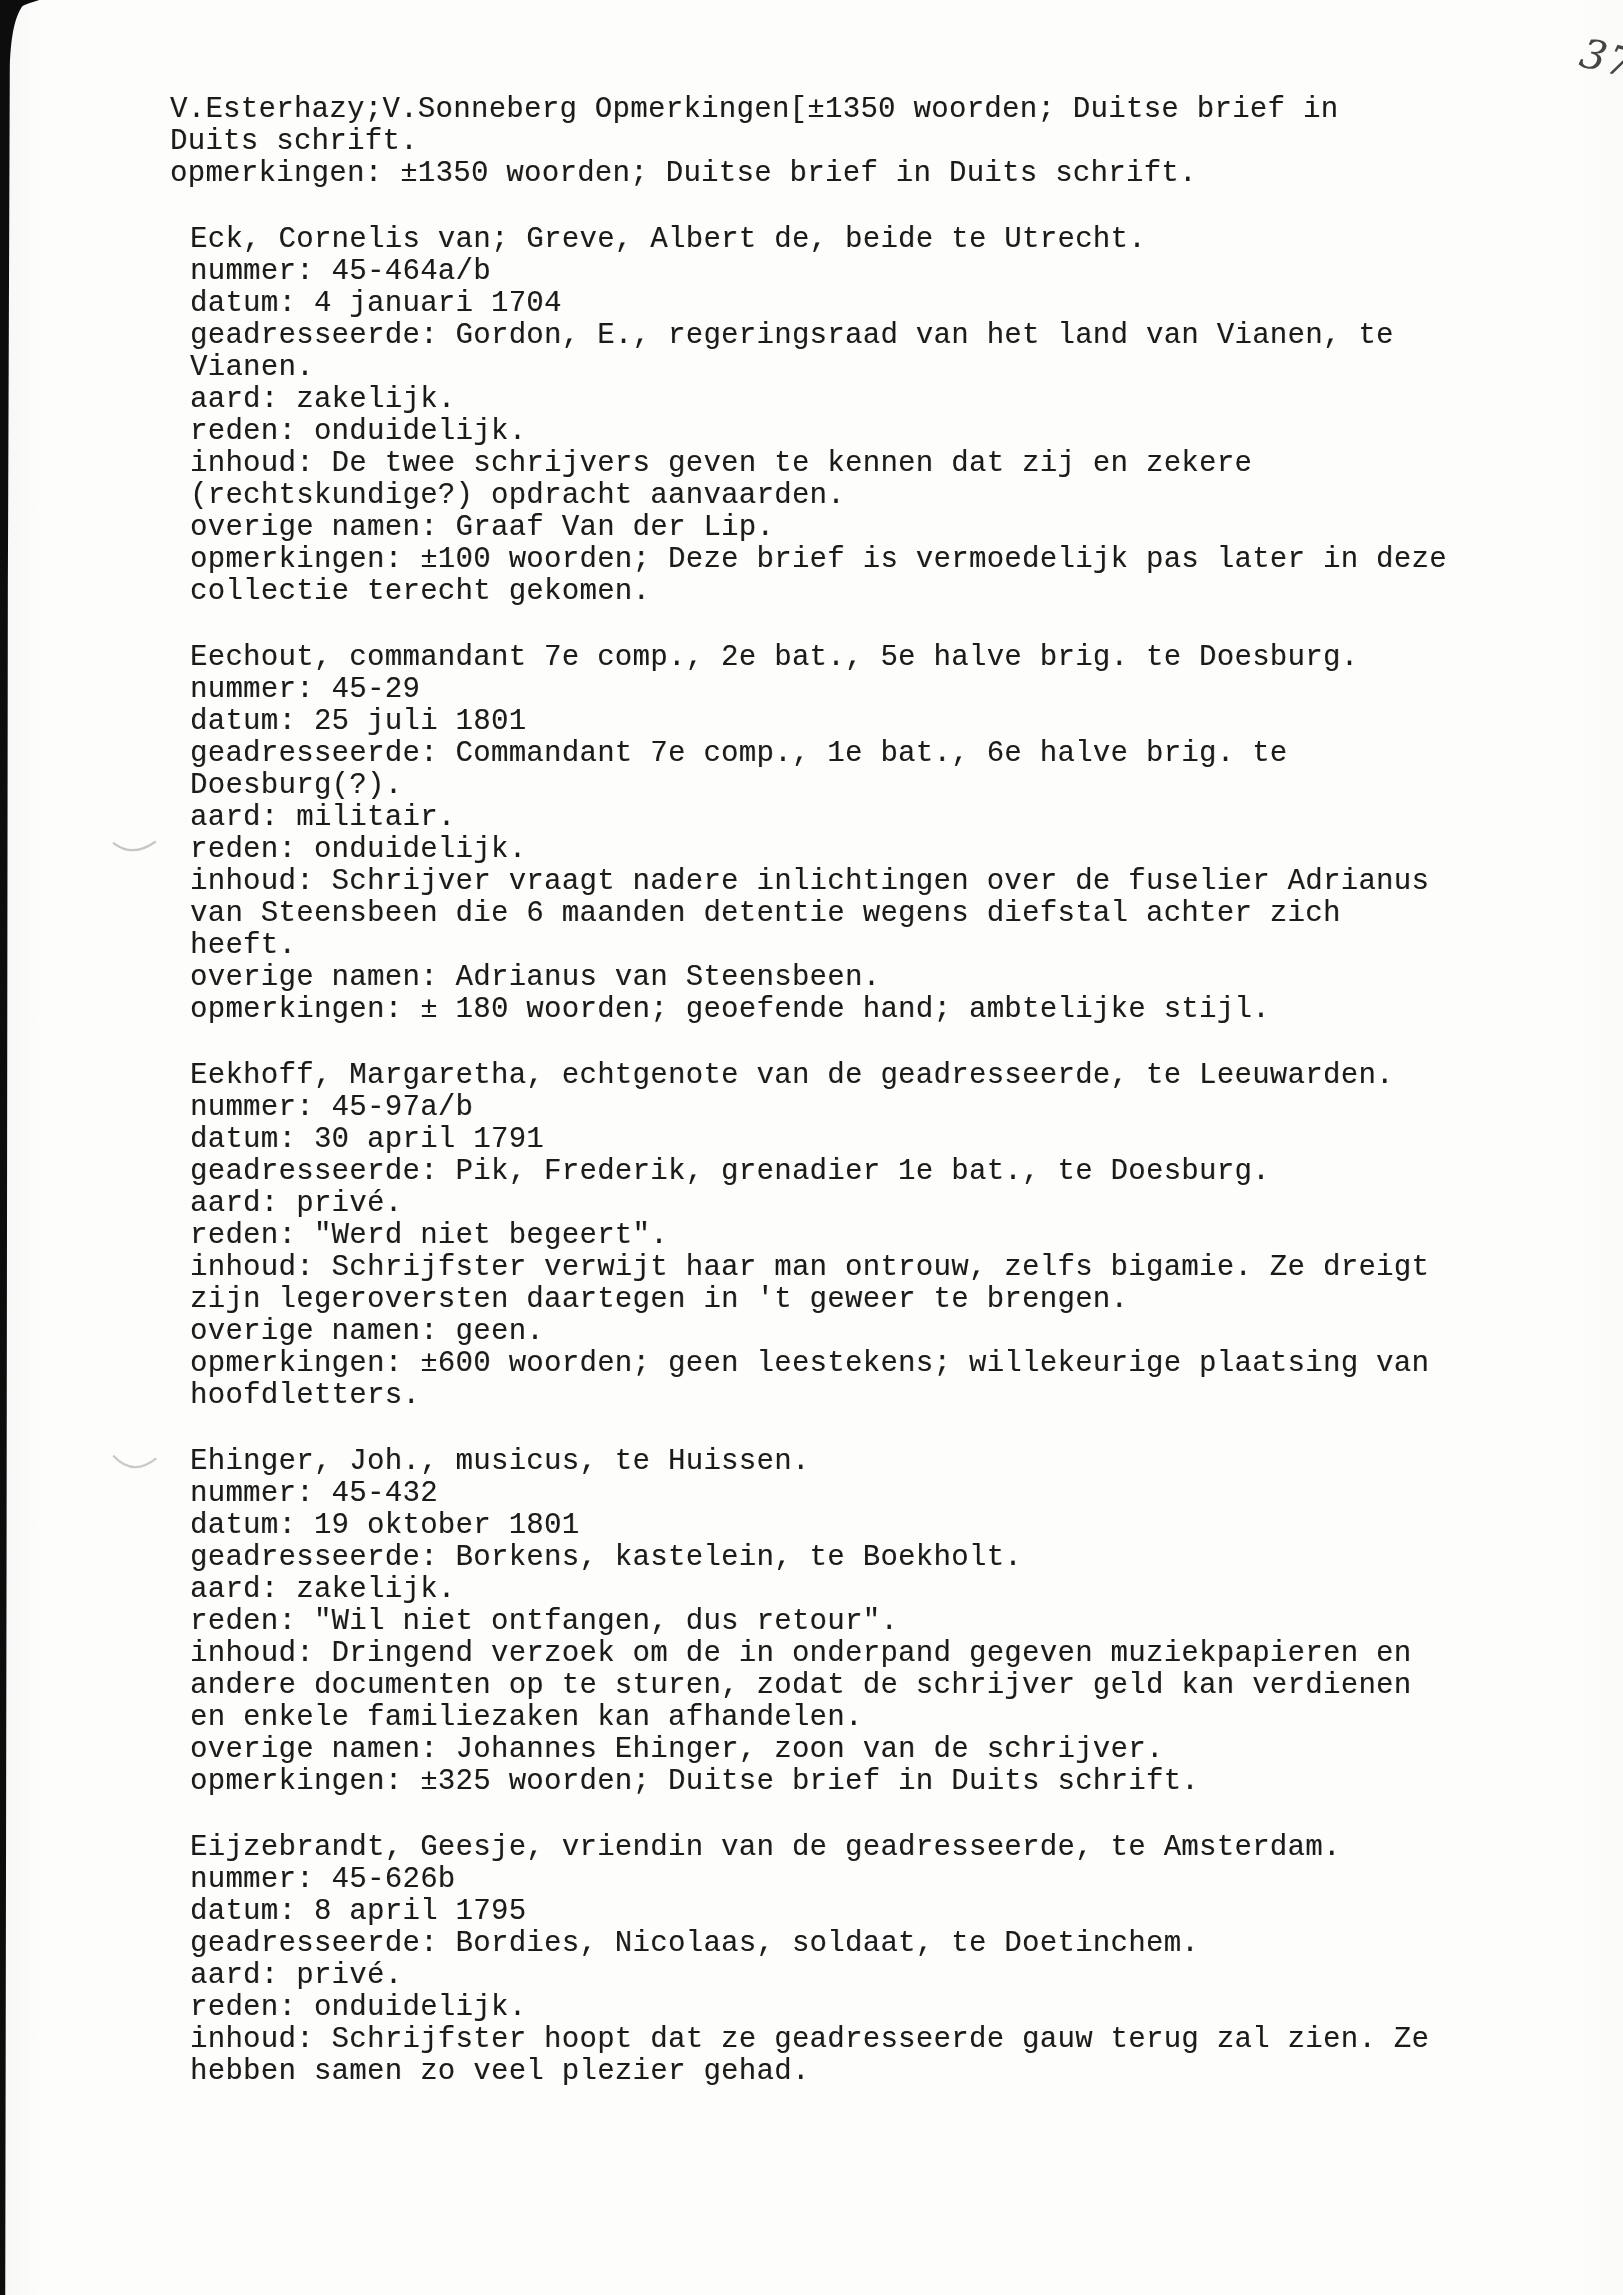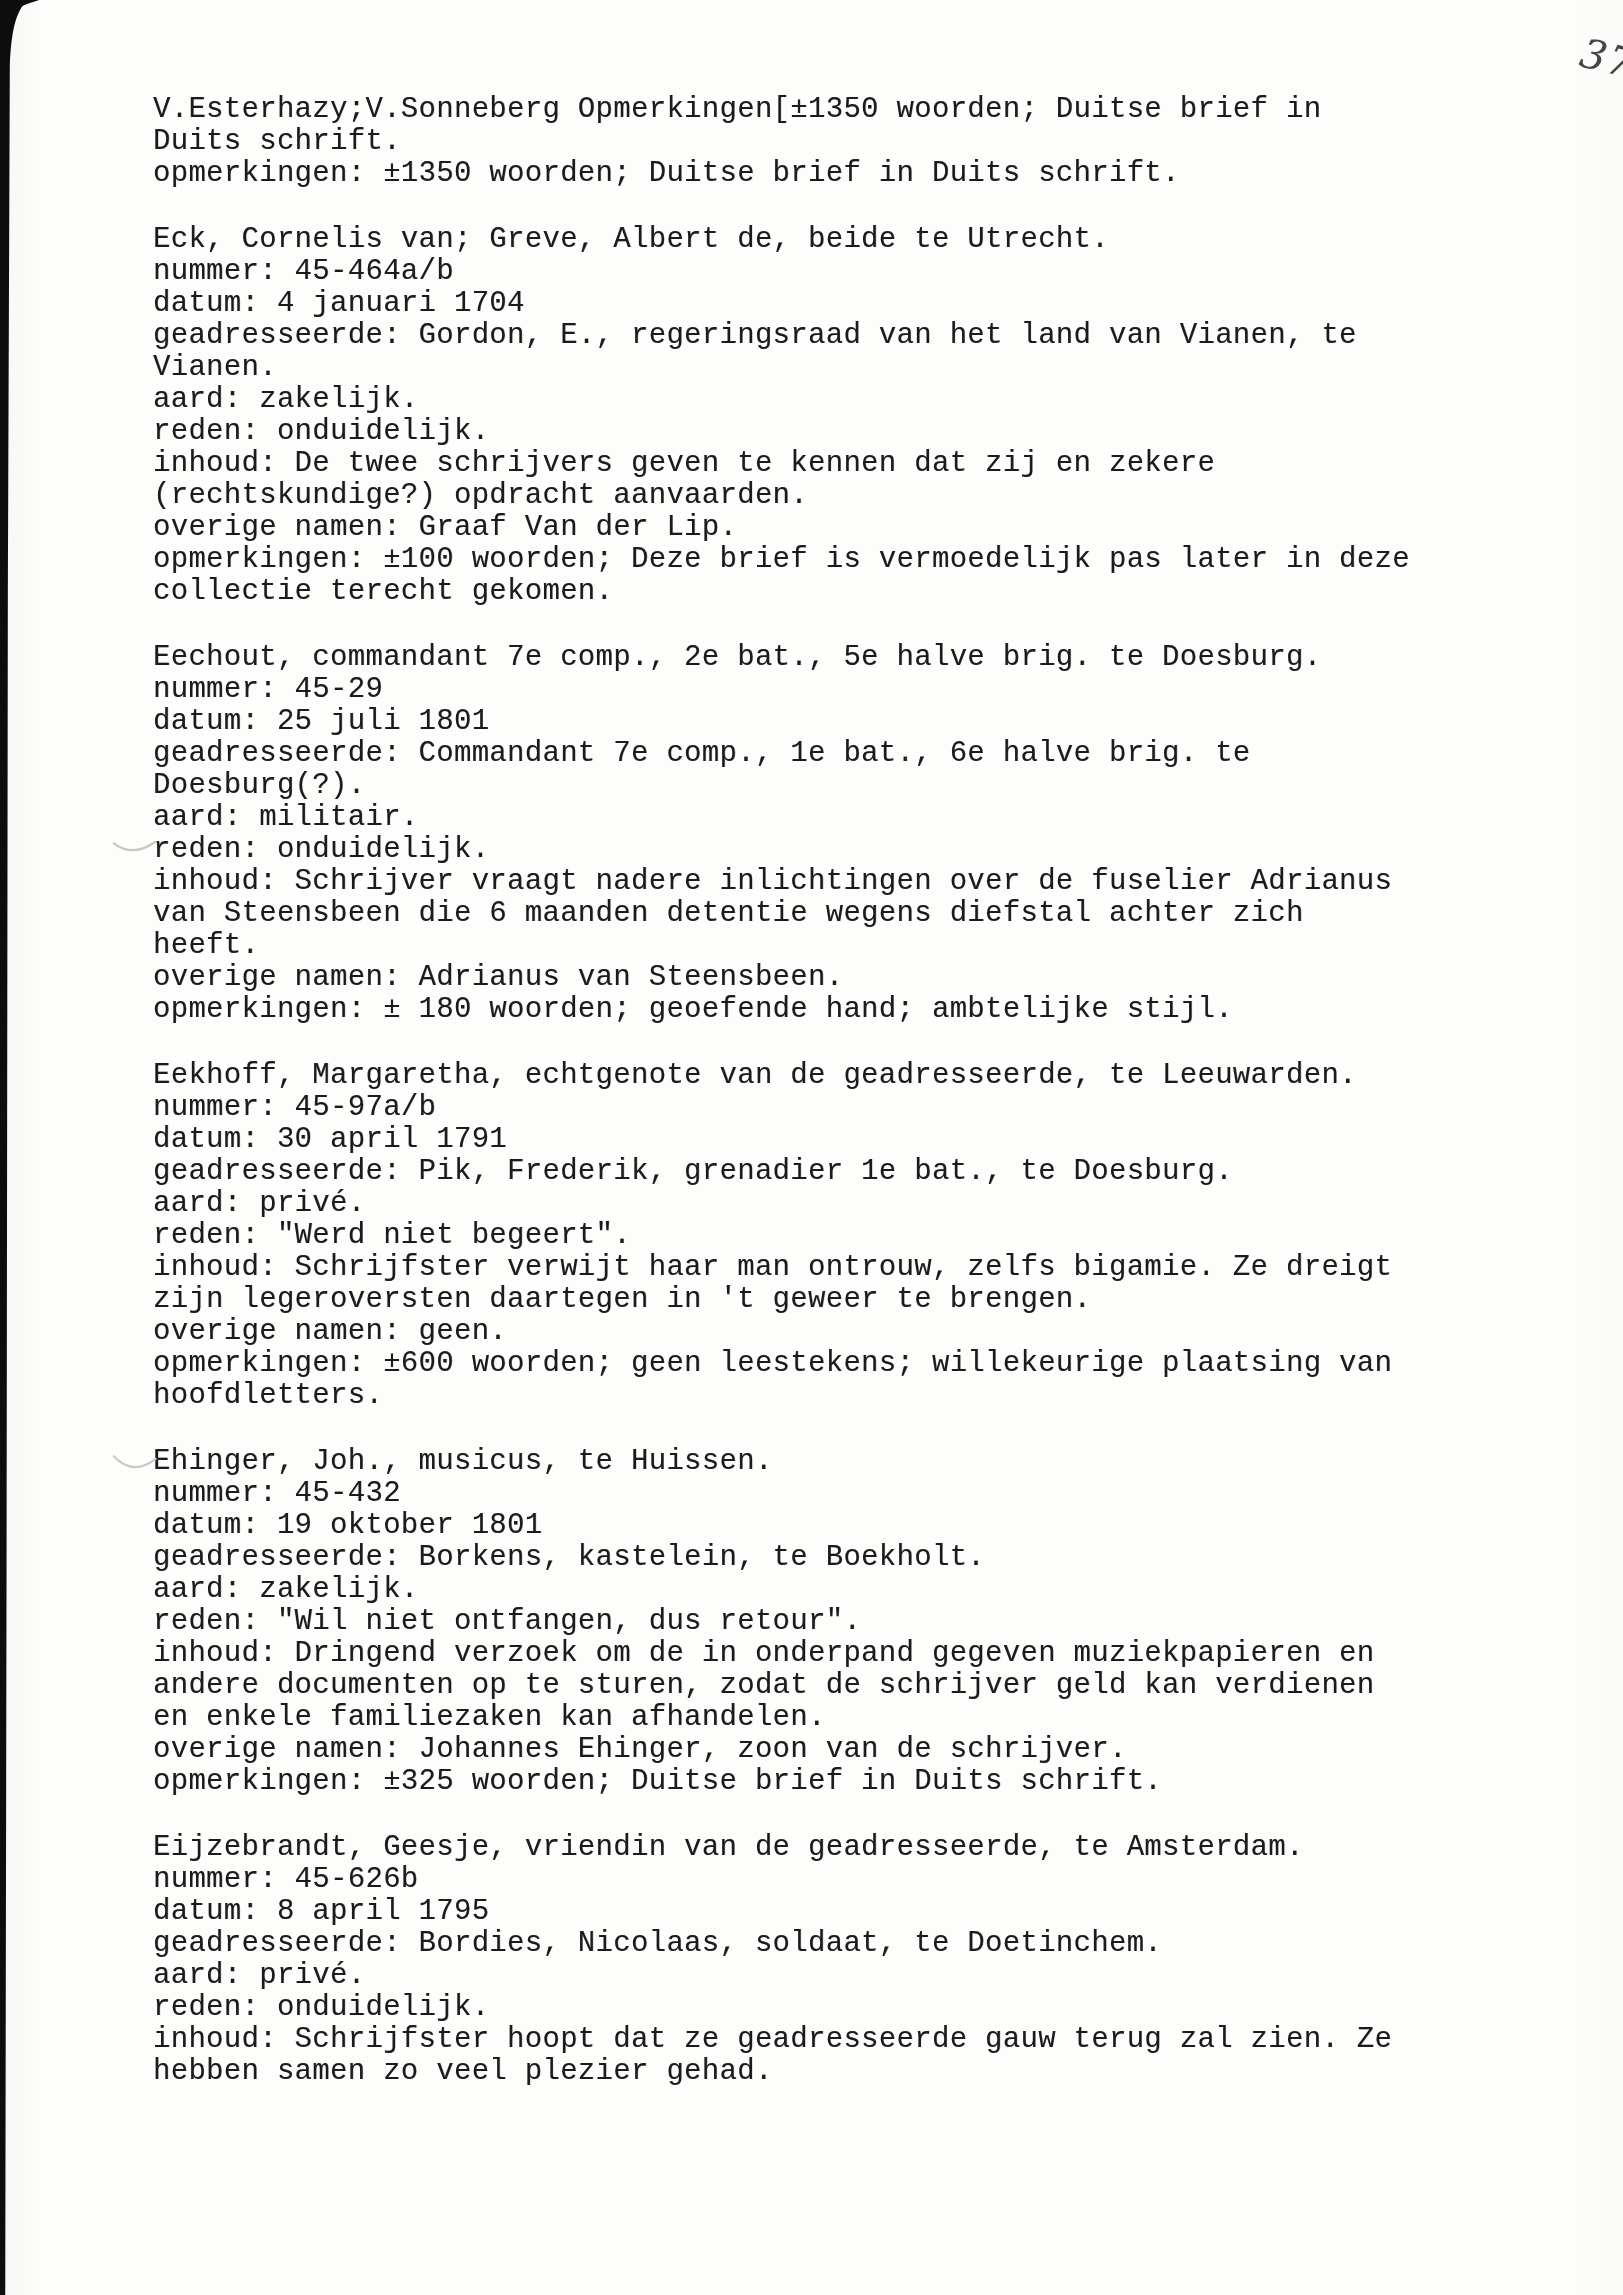--- a/index.html
+++ b/index.html
@@ -19,32 +19,33 @@
   }
   .scan-overlay {
     position: absolute;
     inset: 0;
     width: 1623px;
     height: 2295px;
     pointer-events: none;
   }
   .text-column {
     position: absolute;
-    left: 153px;
+    left: 170px;
     top: 94px;
     font-family: "Liberation Mono", "DejaVu Sans Mono", monospace;
     font-size: 29px;
     line-height: 32px;
     letter-spacing: 0.3px;
     color: #1b1b1b;
     white-space: pre;
     text-shadow: 0.4px 0.3px 0 rgba(25, 25, 25, 0.35);
   }
   .text-column .block + .block {
     margin-top: 34px;
+    margin-left: 20px;
   }
   .text-column .line {
     height: 32px;
   }
 </style>
 </head>
 <body>
 
 <div class="paper">
 

